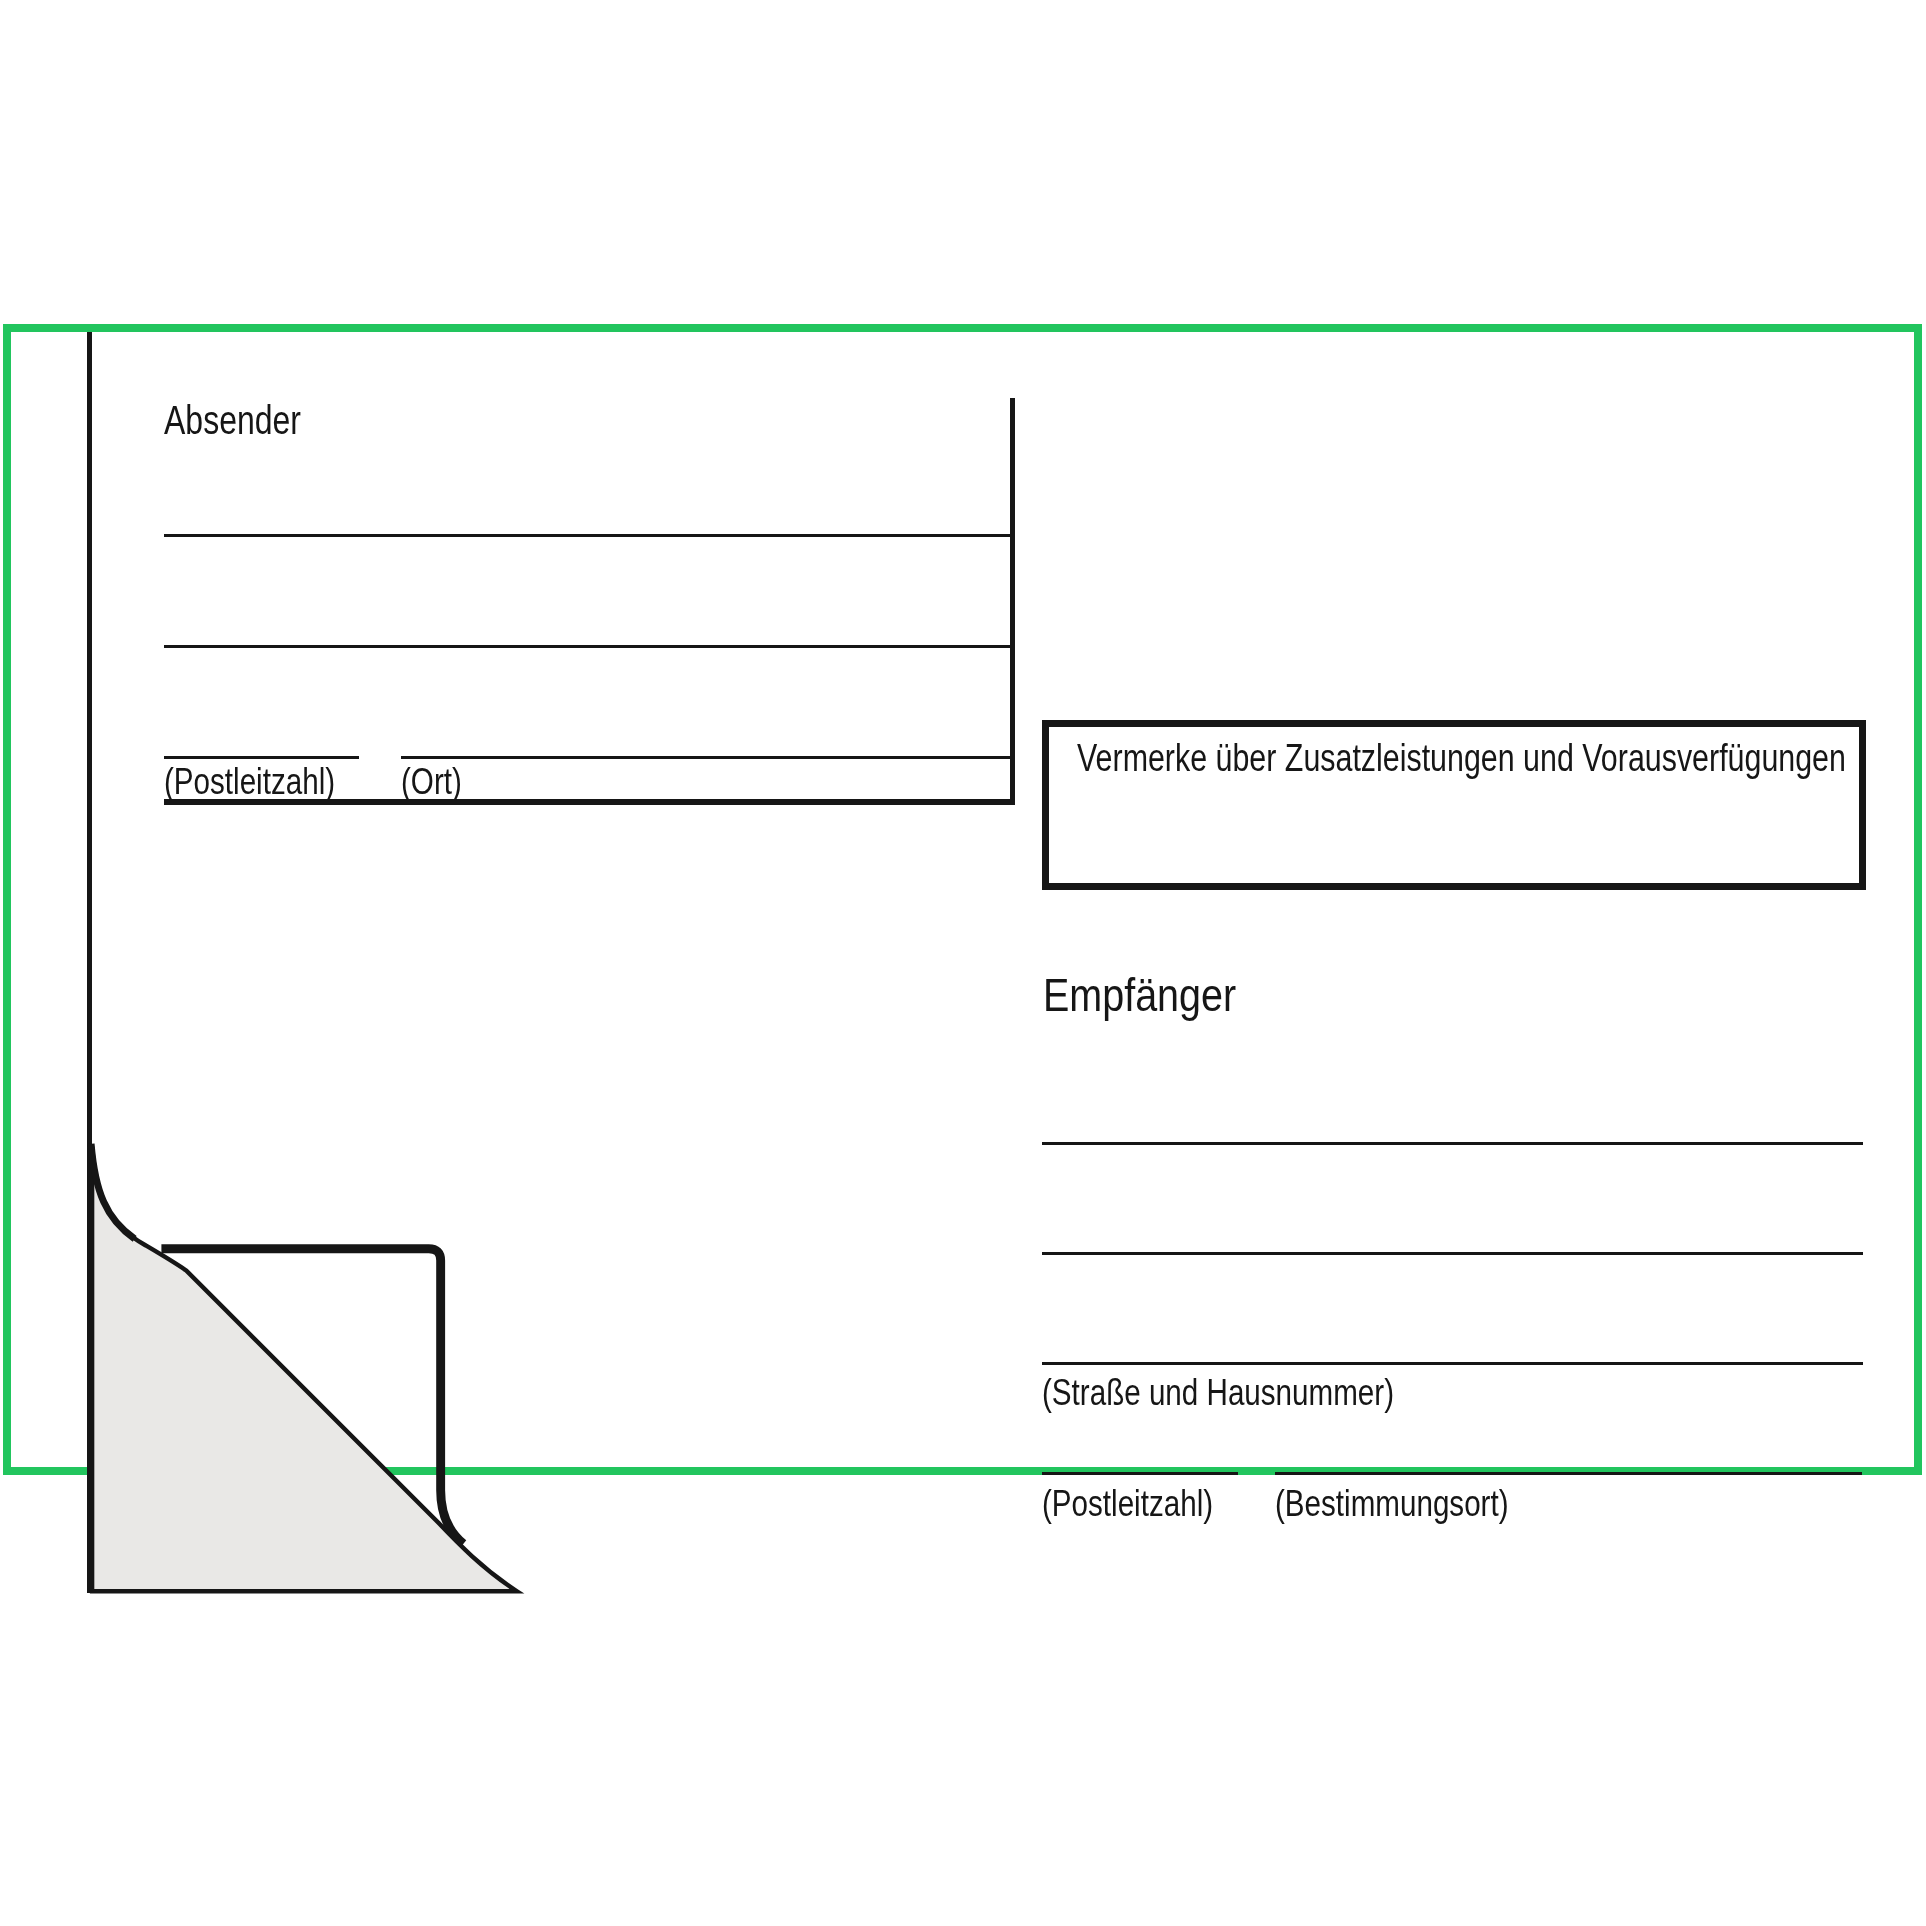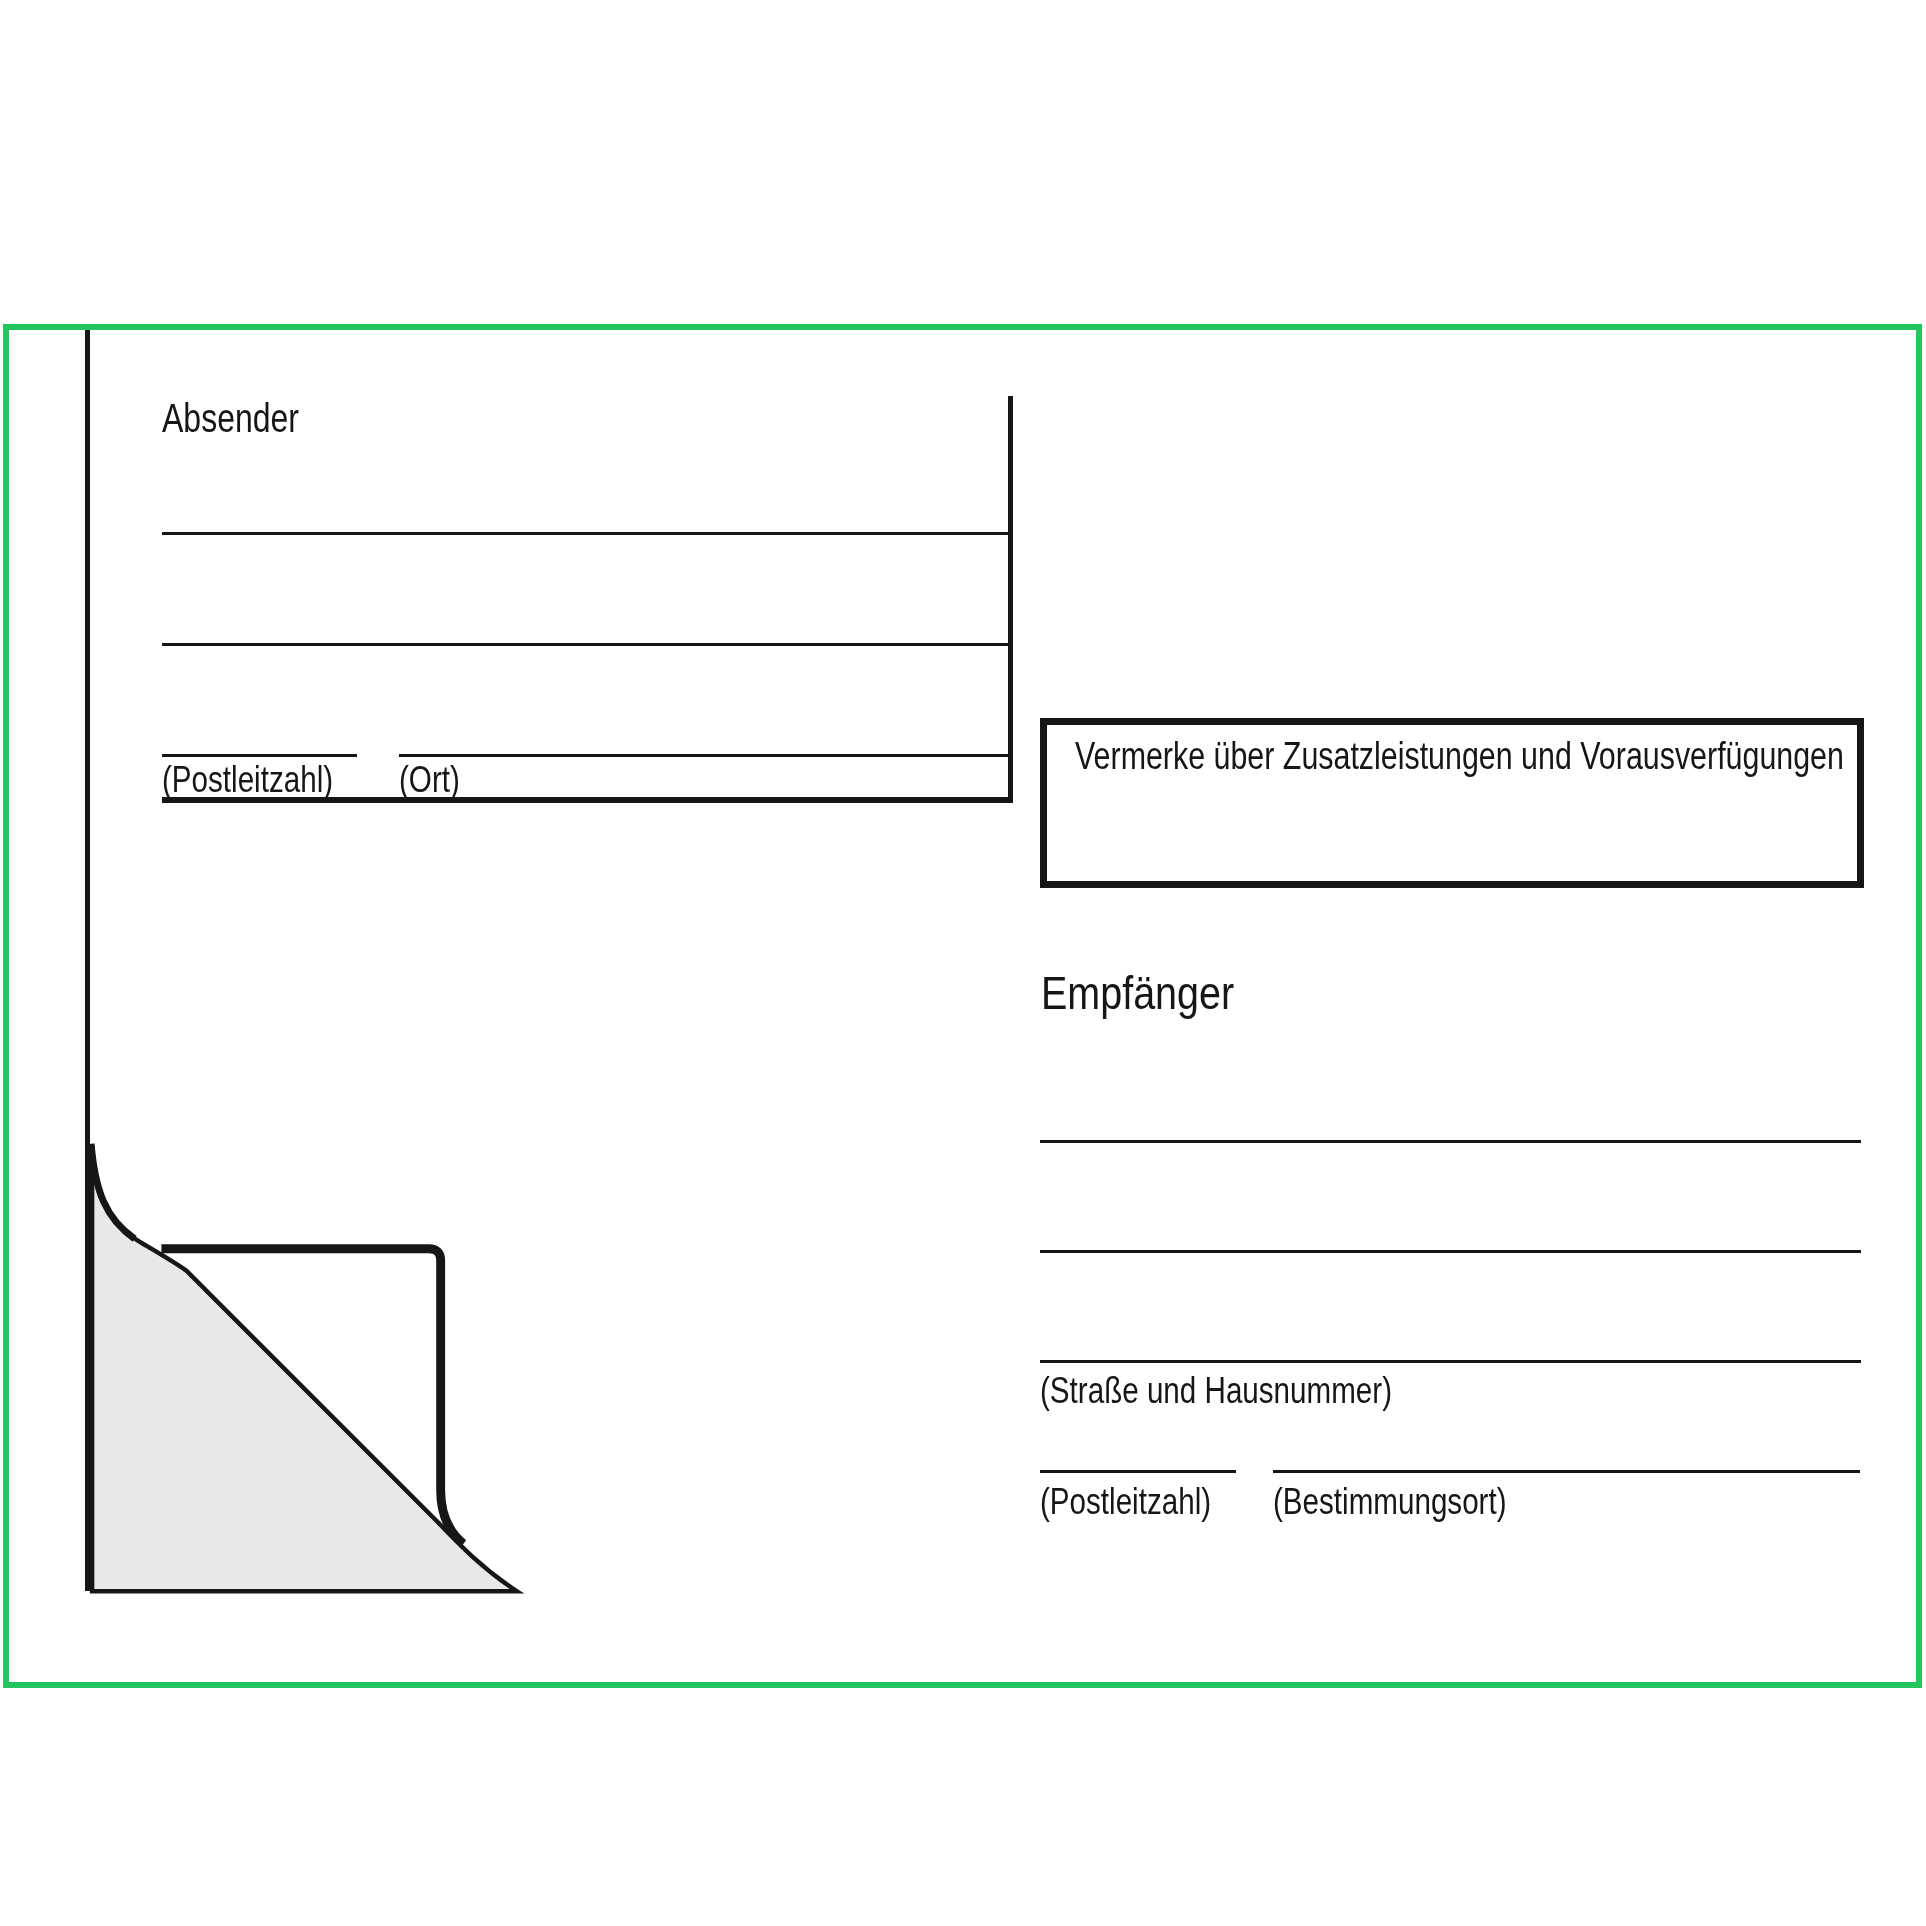--- a/index.html
+++ b/index.html
@@ -6,23 +6,23 @@
   .page{
     position:relative;
     width:1927px;height:1927px;
     background:#ffffff;
     font-family:"Liberation Sans",sans-serif;
     overflow:hidden;
   }
   .card{
     position:absolute;
     left:3px;top:324px;
-    width:1919px;height:1364px;
+    width:1919px;height:1151px;
     box-sizing:border-box;
-    border:6px solid #22c55e;
+    border:8px solid #22c55e;
     background:#ffffff;
   }
   .vline,.hline{position:absolute;background:#161616;}
   .t{
     position:absolute;
     color:#161616;
     line-height:1;
     white-space:nowrap;
     transform:scaleX(0.80);
     transform-origin:0 0;

